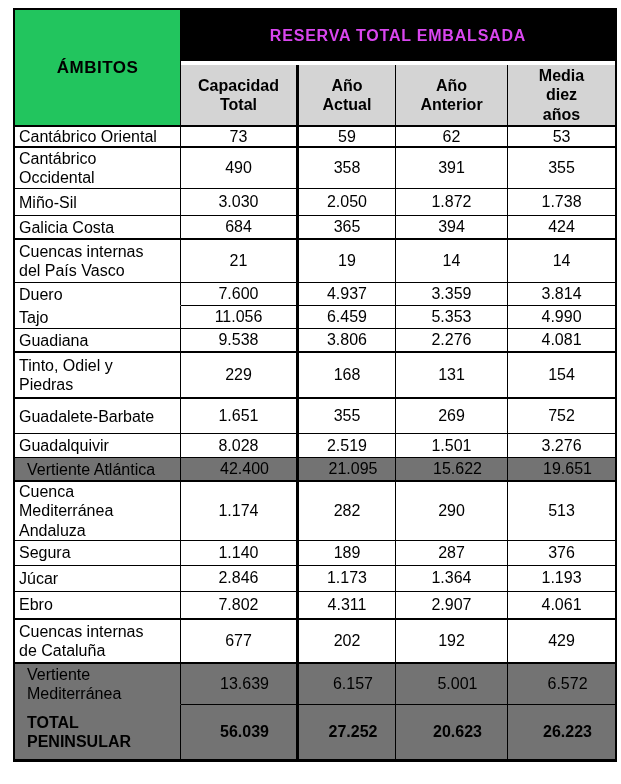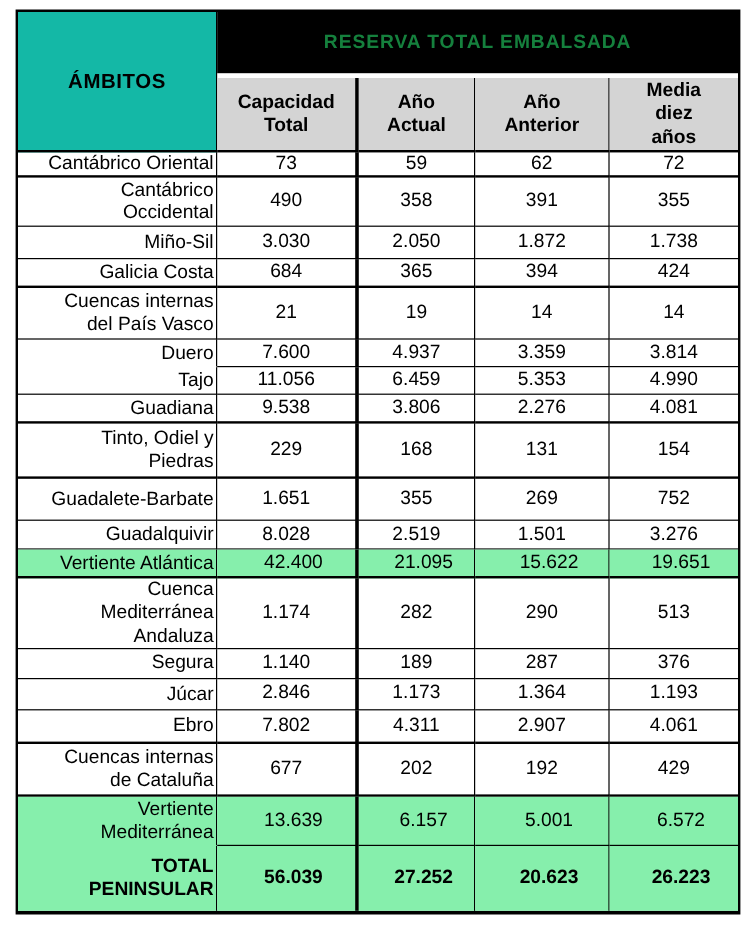--- a/index.html
+++ b/index.html
@@ -27,54 +27,54 @@
     border-right: 1px solid #000;
     border-bottom: 1px solid #000;
     vertical-align: middle;
     overflow: hidden;
   }
   tr > th:last-child, tr > td:last-child { border-right: none; }
 
   .c2 { border-right-width: 3px; }
 
   .corner {
-    background: #14b8a6;
+    background: #22c55e;
     font-weight: bold; font-size: 17px;
     text-align: center;
     border-bottom-width: 2px;
     letter-spacing: 0.5px;
   }
   .banner {
-    background: #000000; color: #15803d;
+    background: #000000; color: #d946ef;
     font-weight: bold; font-size: 16px;
     text-align: center;
     height: 55px;
     border-right: none;
     border-bottom: 4px solid #ffffff;
     letter-spacing: 0.8px;
   }
   tr.subhead th {
     background: #d4d4d4;
     font-weight: bold;
     text-align: center;
     height: 62px;
     border-bottom-width: 2px;
     white-space: pre-line;
     line-height: 1.2;
   }
 
   td.label-cell {
-    text-align: right;
+    text-align: left;
     padding-left: 4px; padding-right: 2px;
     white-space: pre-line;
     line-height: 1.2;
   }
   td.num-cell { text-align: center; }
 
-  tr.shaded td { background: #86efac; padding-left: 12px; }
+  tr.shaded td { background: #737373; padding-left: 12px; }
   tr.bold td { font-weight: bold; }
   tr.thick td { border-bottom-width: 2px; }
   tr.merge-label td.label-cell { border-bottom-color: transparent; }
   tbody tr:last-child td { border-bottom: none; }
 </style>
 </head>
 <body>
 
 <div class="page">
   <table class="res-table">
@@ -101,21 +101,21 @@
 diez
 años</th>
       </tr>
     </thead>
     <tbody>
         <tr class="thick">
           <td class="label-cell" style="height: 21px;">Cantábrico Oriental</td>
           <td class="num-cell c2">73</td>
           <td class="num-cell">59</td>
           <td class="num-cell">62</td>
-          <td class="num-cell">72</td>
+          <td class="num-cell">53</td>
         </tr>
         <tr>
           <td class="label-cell" style="height: 41px;">Cantábrico
 Occidental</td>
           <td class="num-cell c2">490</td>
           <td class="num-cell">358</td>
           <td class="num-cell">391</td>
           <td class="num-cell">355</td>
         </tr>
         <tr>

